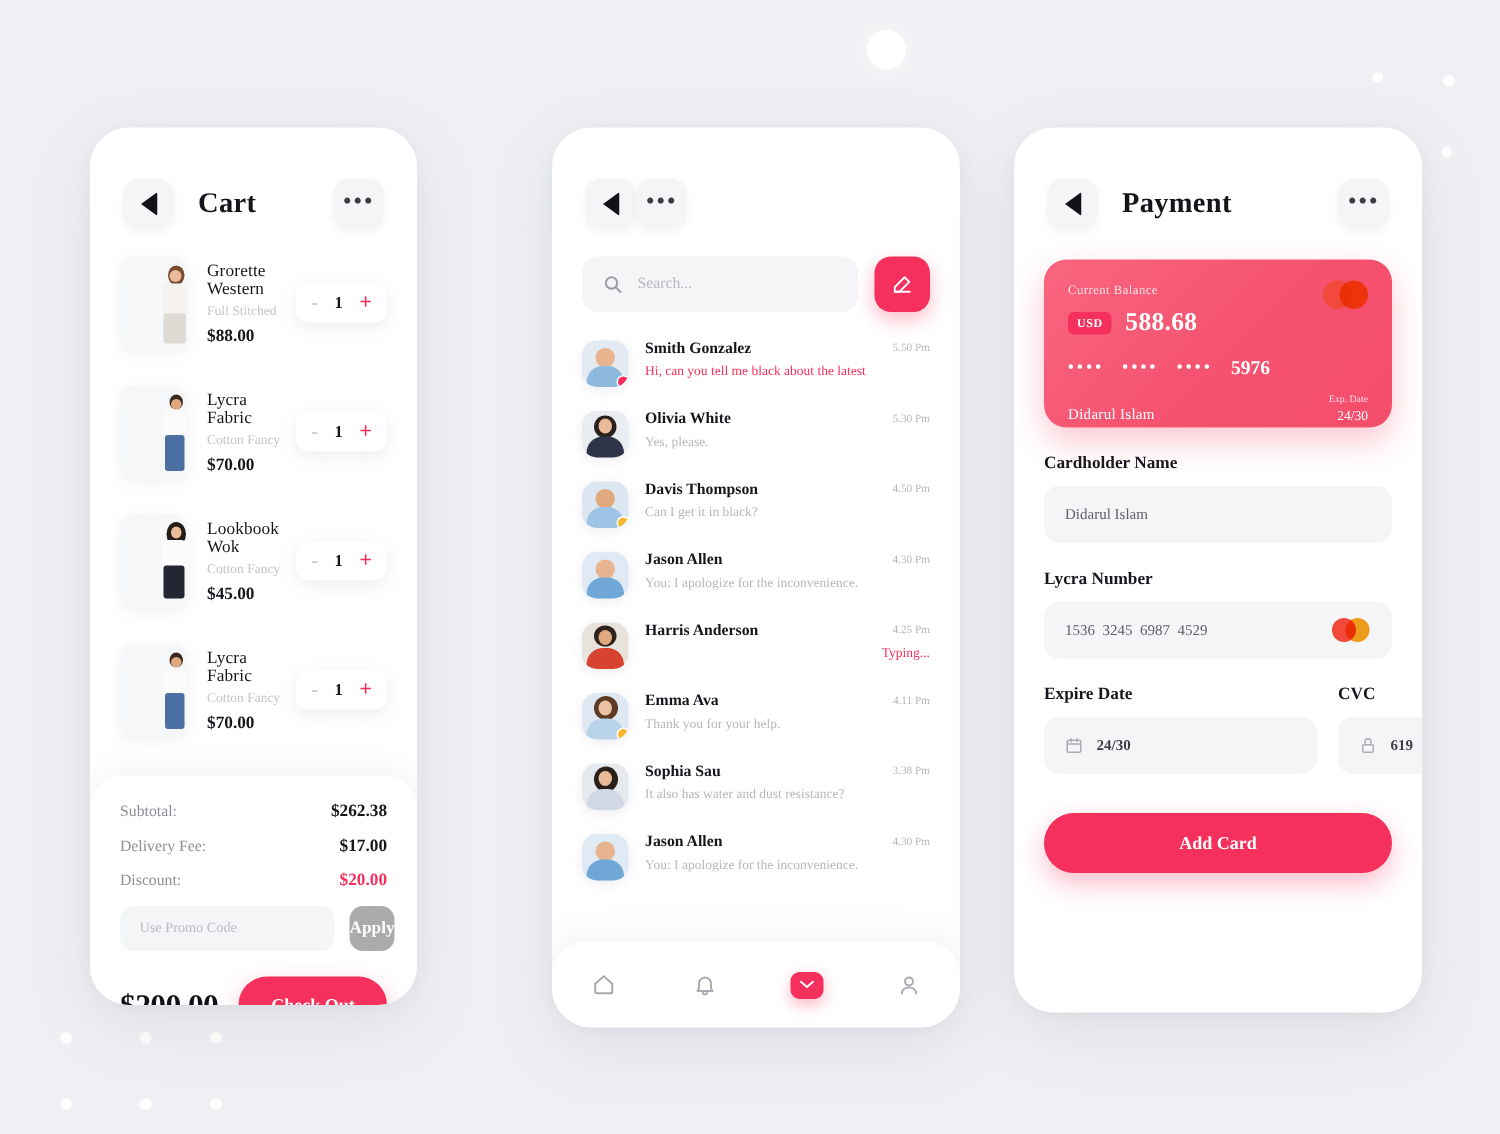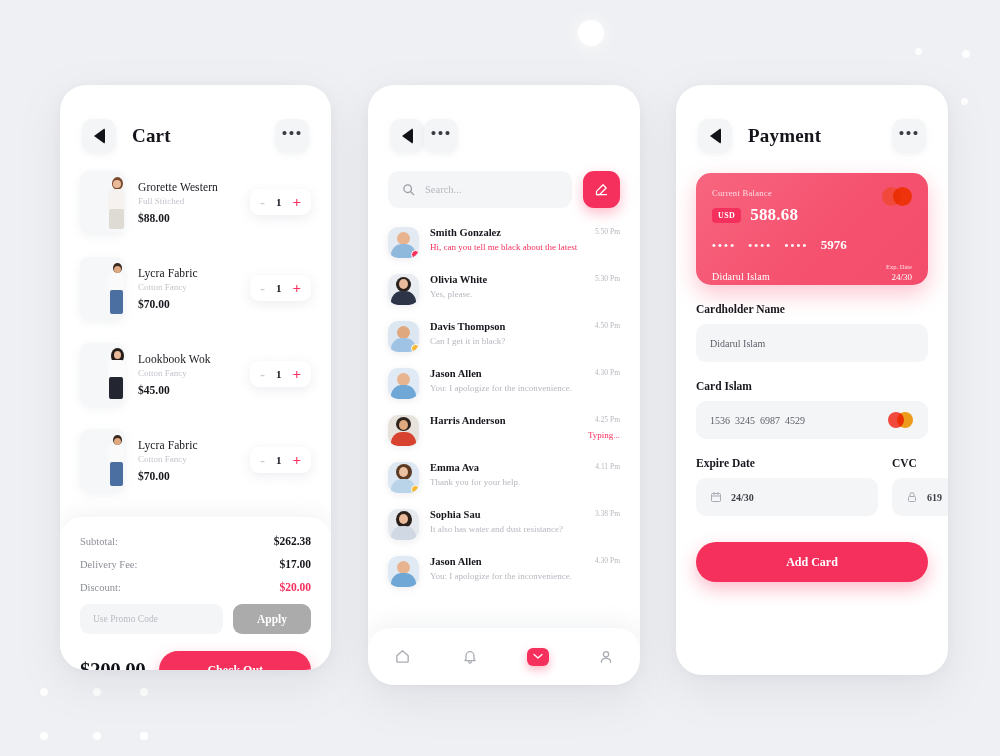--- a/index.html
+++ b/index.html
@@ -15,21 +15,21 @@
   .dot { position: absolute; background: #ffffff; border-radius: 50%; opacity: .9; }
   .big-circle { position: absolute; width: 26px; height: 26px; background:#fff; border-radius:50%;
       left: 578px; top: 20px; box-shadow: 0 0 16px rgba(255,255,255,.9); }
 
   
   .phone {
     position: absolute; background: #ffffff; border-radius: 26px;
     box-shadow: 0 14px 44px rgba(120,125,145,.13), 0 2px 10px rgba(120,125,145,.07);
     overflow: hidden;
   }
-  #phone-cart    { left: 60px;  top: 85px; width: 271px; height: 585px; }
+  #phone-cart    { left: 60px;  top: 85px; width: 218px; height: 585px; }
   #phone-msg     { left: 368px; top: 85px; width: 272px; height: 600px; }
   #phone-pay     { left: 676px; top: 85px; width: 272px; height: 590px; }
 
   
   .p-header { display:flex; align-items:center; padding: 34px 22px 0 22px; }
   .icon-btn {
     width: 34px; height: 34px; border-radius: 11px; background: #f4f5f7;
     display:flex; align-items:center; justify-content:center; flex: 0 0 auto;
     box-shadow: 0 2px 6px rgba(140,145,165,.10);
   }
@@ -527,21 +527,21 @@
             <div class="cc-exp-v">24/30</div>
           </span>
         </div>
       </div>
 
       <div class="field-label">Cardholder Name</div>
       <div class="field-box">
         <input type="text" value="Didarul Islam" style="">
       </div>
 
-      <div class="field-label">Card Islam</div>
+      <div class="field-label">Lycra Number</div>
       <div class="field-box">
         <input type="text" value="1536  3245  6987  4529" style="">
         <span style="position:relative;width:26px;height:16px;flex:0 0 auto;">
           <span style="position:absolute;left:0;top:0;width:16px;height:16px;border-radius:50%;background:#f14a3d;"></span>
           <span style="position:absolute;left:9px;top:0;width:16px;height:16px;border-radius:50%;background:#f8a11a;mix-blend-mode:multiply;"></span>
         </span>
       </div>
 
       <div class="two-col">
         <div>

